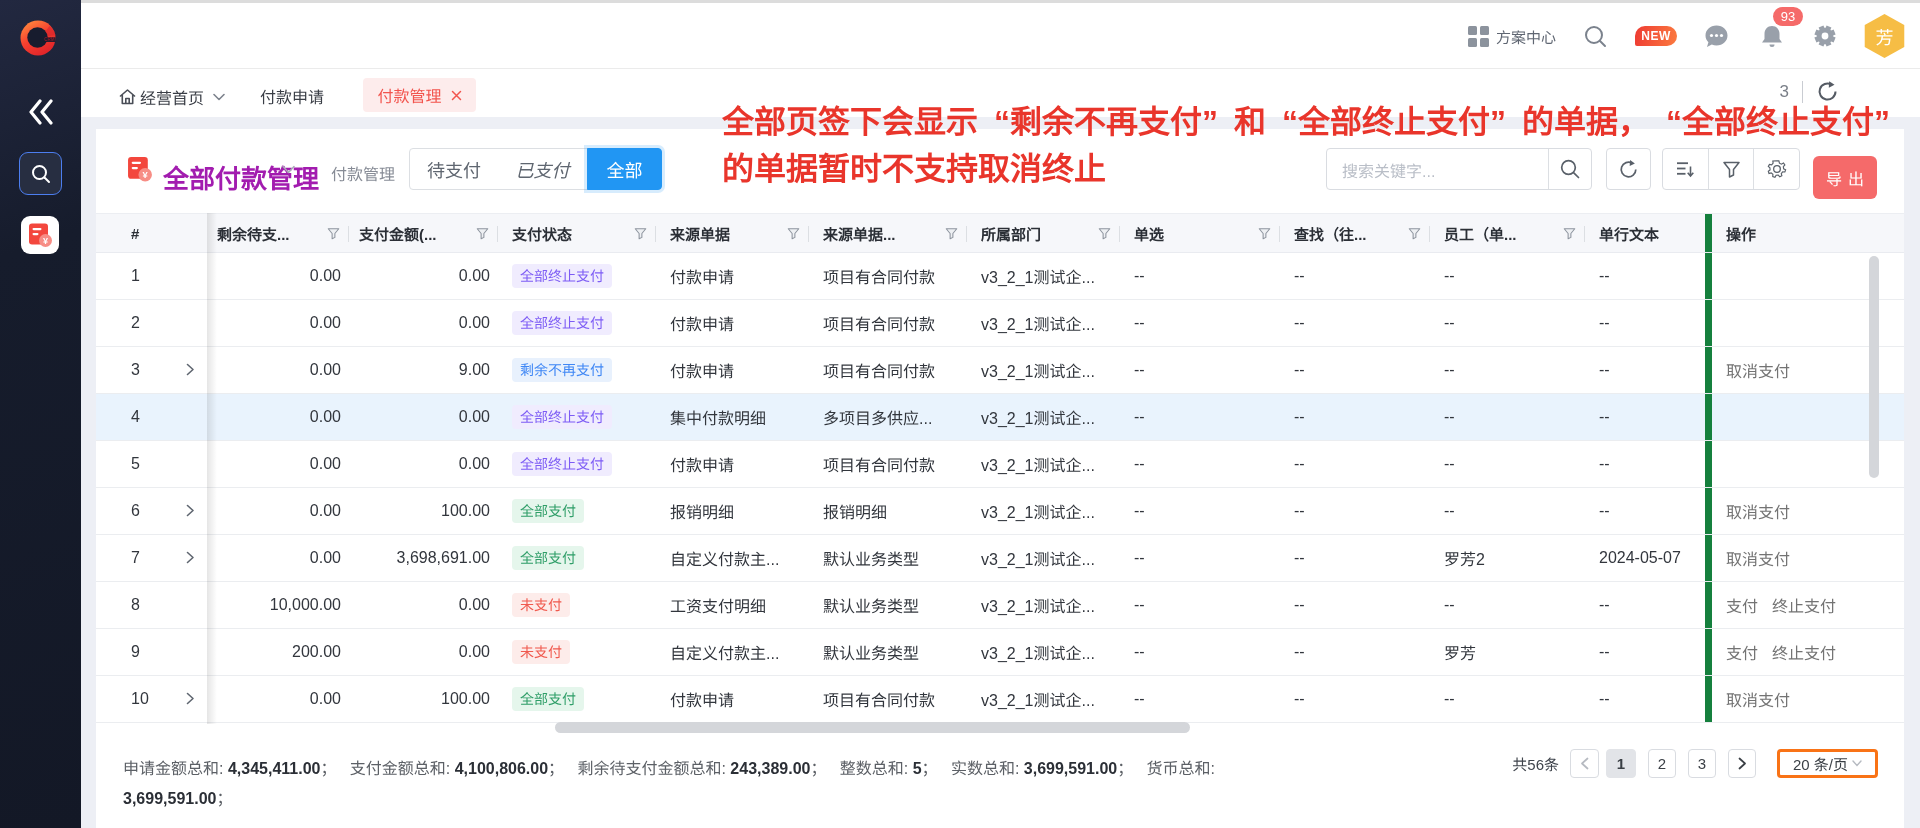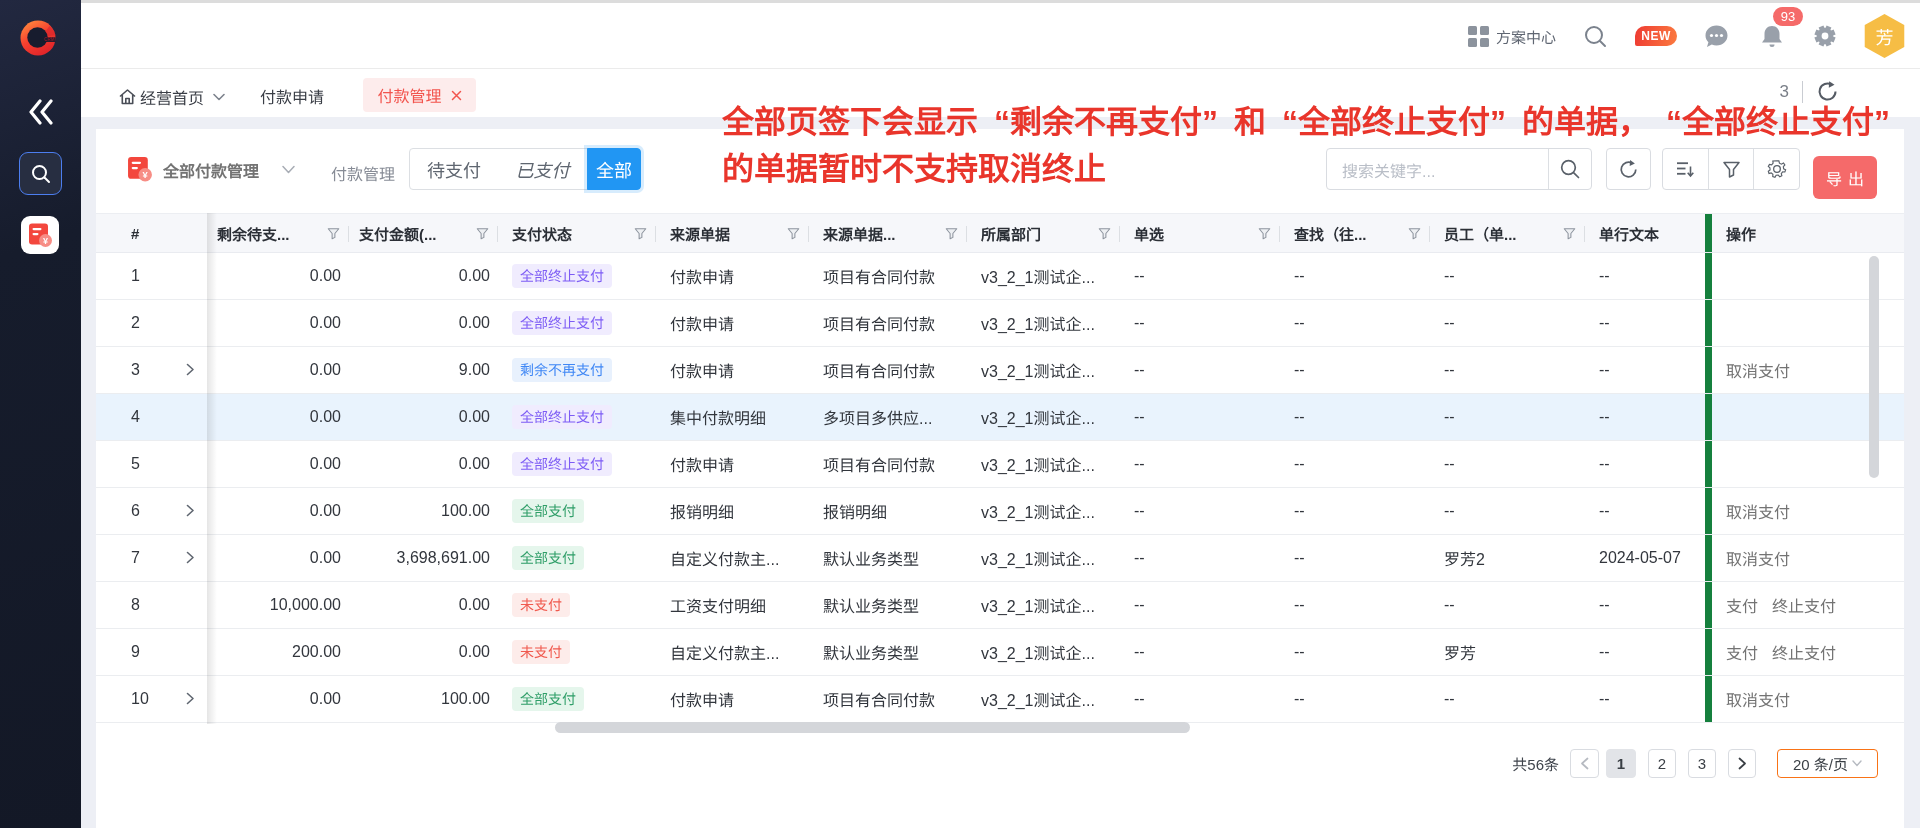--- a/index.html
+++ b/index.html
@@ -187,28 +187,28 @@
 
   <div style="position:absolute;left:31px;top:27px;">
     <svg width="26" height="27" viewBox="0 0 25 25">
       <rect x="1" y="0.5" width="19" height="21" rx="3" fill="#f3473d"></rect>
       <rect x="4.5" y="5" width="9" height="2.2" rx="1.1" fill="#fff"></rect>
       <rect x="4.5" y="10" width="6" height="2.2" rx="1.1" fill="#fff"></rect>
       <circle cx="17.5" cy="17.5" r="6.5" fill="#f78d85"></circle>
       <text x="17.5" y="20.8" font-size="9" fill="#fff" text-anchor="middle" font-weight="bold">¥</text>
     </svg>
   </div>
-  <div style="position:absolute;left:67px;top:29px;font-size:16px;font-weight:600;color:#737373;">全部付款管理</div>
+  <div style="position:absolute;left:67px;top:29px;font-size:26px;font-weight:600;color:#a21caf;">全部付款管理</div>
   <svg width="13" height="9" viewBox="0 0 13 9" style="position:absolute;left:186px;top:36px;">
     <path d="M1 1.5 L6.5 7.5 L12 1.5" fill="none" stroke="#a8adb5" stroke-width="1.5" stroke-linecap="round" stroke-linejoin="round"></path>
   </svg>
   <div style="position:absolute;left:235px;top:32px;font-size:16px;color:#878c96;">付款管理</div>
   <div class="seg" style="left:313px;width:90px;border-radius:4px 0 0 4px;">待支付</div>
   <div class="seg" style="left:402px;width:90px;border-left:none;font-style:italic;">已支付</div>
-  <div class="seg" style="left:491px;width:54px;background:#2196f3;border-color:#2196f3;color:#fff;border-radius:0 4px 4px 0;box-shadow:0 0 0 3px rgba(33,150,243,0.18);">全部</div>
+  <div class="seg" style="left:491px;width:75px;background:#2196f3;border-color:#2196f3;color:#fff;border-radius:0 4px 4px 0;box-shadow:0 0 0 3px rgba(33,150,243,0.18);">全部</div>
 
   <div class="tbox" style="left:1230px;width:266px;">
     <span style="position:absolute;left:15px;top:9px;font-size:16px;color:#b9bec7;">搜索关键字...</span>
     <div style="position:absolute;right:0;top:0;width:43px;height:40px;border-left:1px solid #dcdfe3;display:flex;align-items:center;justify-content:center;">
       <svg width="20" height="20" viewBox="0 0 20 20">
         <circle cx="8.5" cy="8.5" r="6.8" fill="none" stroke="#596069" stroke-width="1.7"></circle>
         <line x1="13.8" y1="13.8" x2="18.5" y2="18.5" stroke="#596069" stroke-width="1.7" stroke-linecap="round"></line>
       </svg>
     </div>
   </div>
@@ -509,33 +509,34 @@
   <div class="c c10">--</div>
   <div class="c c11">--</div>
   <div class="c c12">
           <span class="lnk" style="margin-right:14px;">取消支付</span>
         </div>
 </div>
 <div style="position:absolute;left:111px;top:0;width:10px;height:511px;background:linear-gradient(90deg,rgba(0,0,0,0.10),rgba(0,0,0,0));pointer-events:none;"></div>
 <div style="position:absolute;left:1773px;top:43px;width:10px;height:222px;background:#d4d6da;border-radius:5px;"></div>
 <div style="position:absolute;left:459px;top:509px;width:635px;height:11px;background:#d4d6da;border-radius:6px;"></div>
 </div>
+  <div id="totals">申请金额总和: <b>4,345,411.00</b>；&nbsp;&nbsp; 支付金额总和: <b>4,100,806.00</b>；&nbsp;&nbsp; 剩余待支付金额总和: <b>243,389.00</b>；&nbsp;&nbsp; 整数总和: <b>5</b>；&nbsp;&nbsp; 实数总和: <b>3,699,591.00</b>；&nbsp;&nbsp; 货币总和:<br><b>3,699,591.00</b>；</div>
   <div id="pager">
   <span>共56条</span>
   <div class="pbtn" style="margin-left:11px;width:29px;">
         <svg width="9" height="13" viewBox="0 0 9 13">
           <path d="M7.5 1.5 L2 6.5 L7.5 11.5" fill="none" stroke="#b6bac1" stroke-width="1.7" stroke-linecap="round" stroke-linejoin="round"></path>
         </svg>
       </div>
   <div class="pbtn on" style="margin-left:7px;width:30px;">1</div>
   <div class="pbtn">2</div>
   <div class="pbtn">3</div>
   <div class="pbtn">
         <svg width="9" height="13" viewBox="0 0 9 13">
           <path d="M1.5 1.5 L7 6.5 L1.5 11.5" fill="none" stroke="#3a3f45" stroke-width="1.7" stroke-linecap="round" stroke-linejoin="round"></path>
         </svg>
       </div>
-  <div style="margin-left:21px;width:101px;height:29px;border:1px solid #f97316;border-radius:4px;display:flex;align-items:center;justify-content:center;color:#3a3f45;">20 条/页&nbsp;<svg width="10" height="7" viewBox="0 0 10 7">
+  <div style="margin-left:21px;width:101px;height:29px;border:3px solid #f97316;border-radius:4px;display:flex;align-items:center;justify-content:center;color:#3a3f45;">20 条/页&nbsp;<svg width="10" height="7" viewBox="0 0 10 7">
           <path d="M1 1 L5 5.5 L9 1" fill="none" stroke="#b6bac1" stroke-width="1.4" stroke-linecap="round"></path>
         </svg></div>
 </div>
 </div>
 <div id="anno">全部页签下会显示<span class="q">“</span>剩余不再支付<span class="qc">”</span>和<span class="q">“</span>全部终止支付<span class="qc">”</span>的单据，<span class="q">“</span>全部终止支付<span class="qc">”</span><br>的单据暂时不支持取消终止</div>
 
 </body></html>

